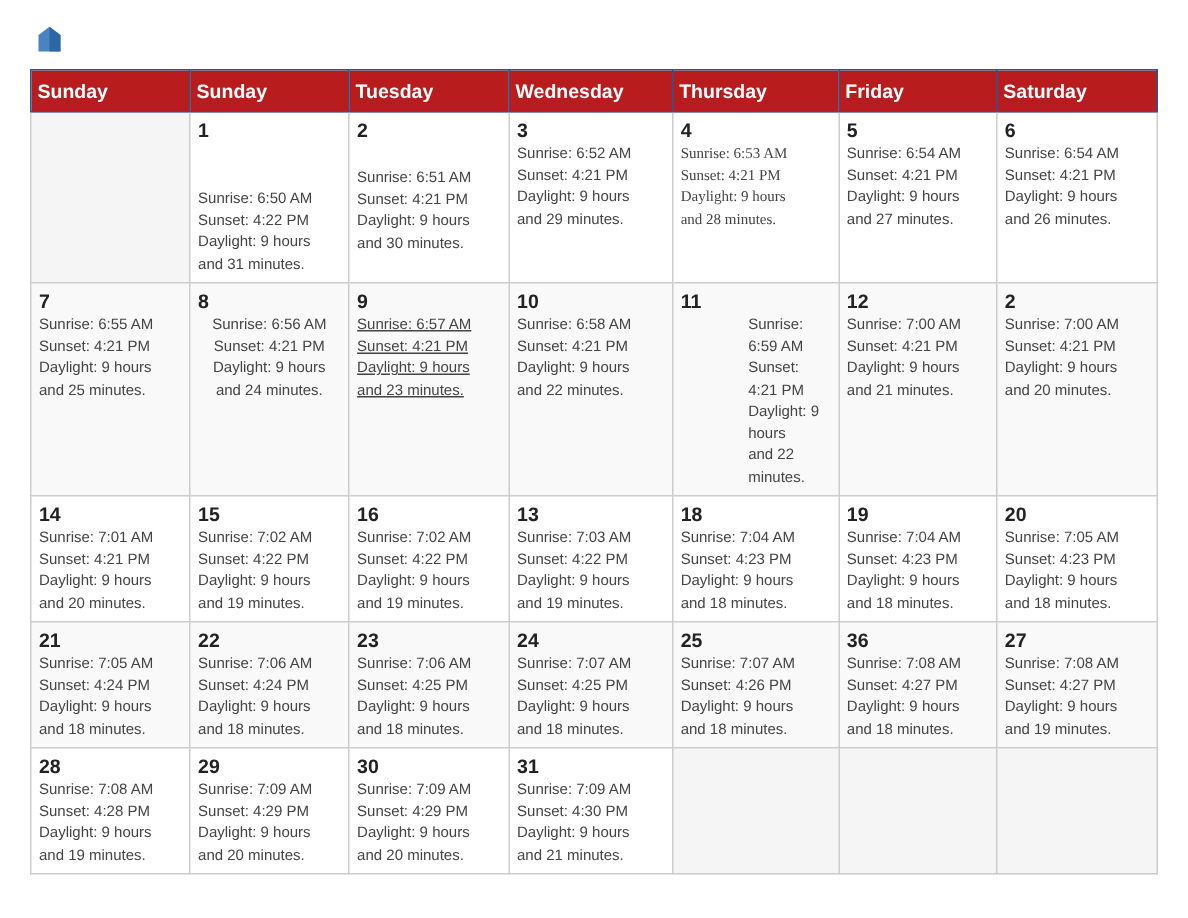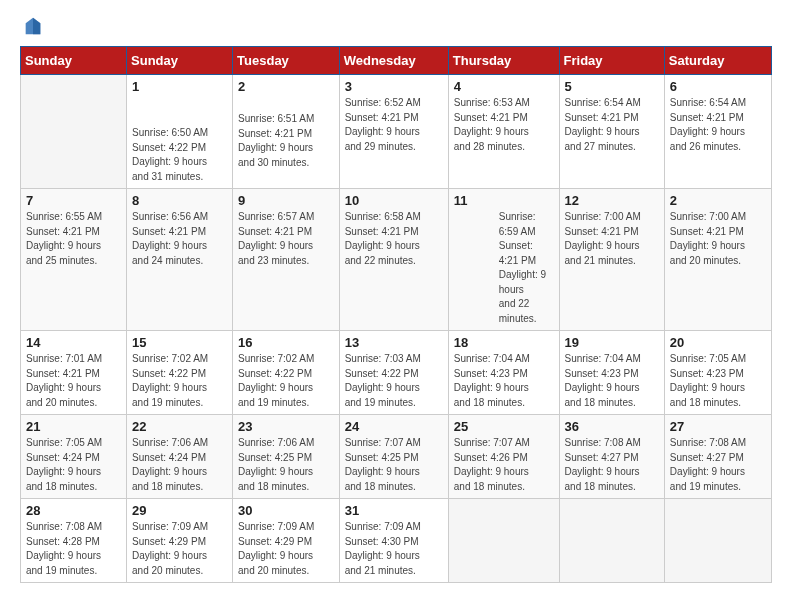--- a/index.html
+++ b/index.html
@@ -147,21 +147,21 @@
           </td>
           <td>
             <span class="day-num">3</span>
             <div class="day-info" style="white-space: pre-line;">Sunrise: 6:52 AM
 Sunset: 4:21 PM
 Daylight: 9 hours
 and 29 minutes.</div>
           </td>
           <td>
             <span class="day-num">4</span>
-            <div class="day-info" style="white-space: pre-line;">Sunrise: 6:53 AM
+            <div class="day-info" style="white-space: pre-line; font-family: Liberation Serif, serif;">Sunrise: 6:53 AM
 Sunset: 4:21 PM
 Daylight: 9 hours
 and 28 minutes.</div>
           </td>
           <td>
             <span class="day-num">5</span>
             <div class="day-info" style="white-space: pre-line;">Sunrise: 6:54 AM
 Sunset: 4:21 PM
 Daylight: 9 hours
 and 27 minutes.</div>
@@ -177,28 +177,28 @@
         <tr>
           <td>
             <span class="day-num">7</span>
             <div class="day-info" style="white-space: pre-line;">Sunrise: 6:55 AM
 Sunset: 4:21 PM
 Daylight: 9 hours
 and 25 minutes.</div>
           </td>
           <td>
             <span class="day-num">8</span>
-            <div class="day-info" style="white-space: pre-line;">Sunrise: 6:56 AM
+            <div class="day-info" style="white-space: pre-line; text-align: center;">Sunrise: 6:56 AM
 Sunset: 4:21 PM
 Daylight: 9 hours
 and 24 minutes.</div>
           </td>
           <td>
             <span class="day-num">9</span>
-            <div class="day-info" style="white-space: pre-line;">Sunrise: 6:57 AM
+            <div class="day-info" style="white-space: pre-line; text-decoration: underline;">Sunrise: 6:57 AM
 Sunset: 4:21 PM
 Daylight: 9 hours
 and 23 minutes.</div>
           </td>
           <td>
             <span class="day-num">10</span>
             <div class="day-info" style="white-space: pre-line;">Sunrise: 6:58 AM
 Sunset: 4:21 PM
 Daylight: 9 hours
 and 22 minutes.</div>

